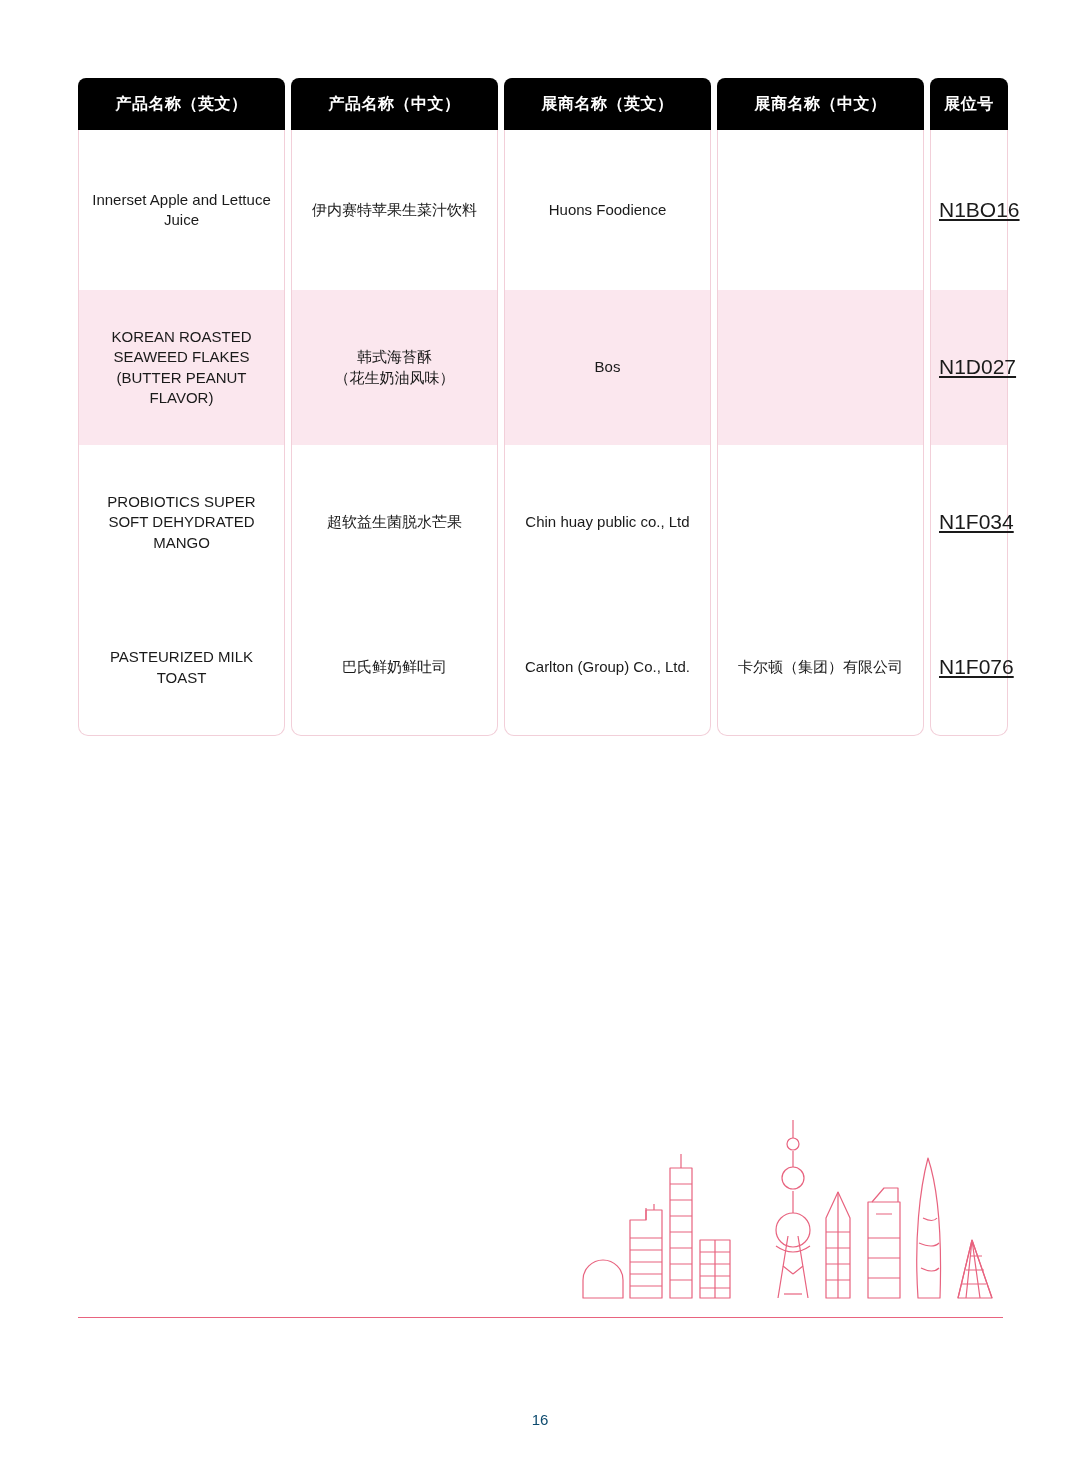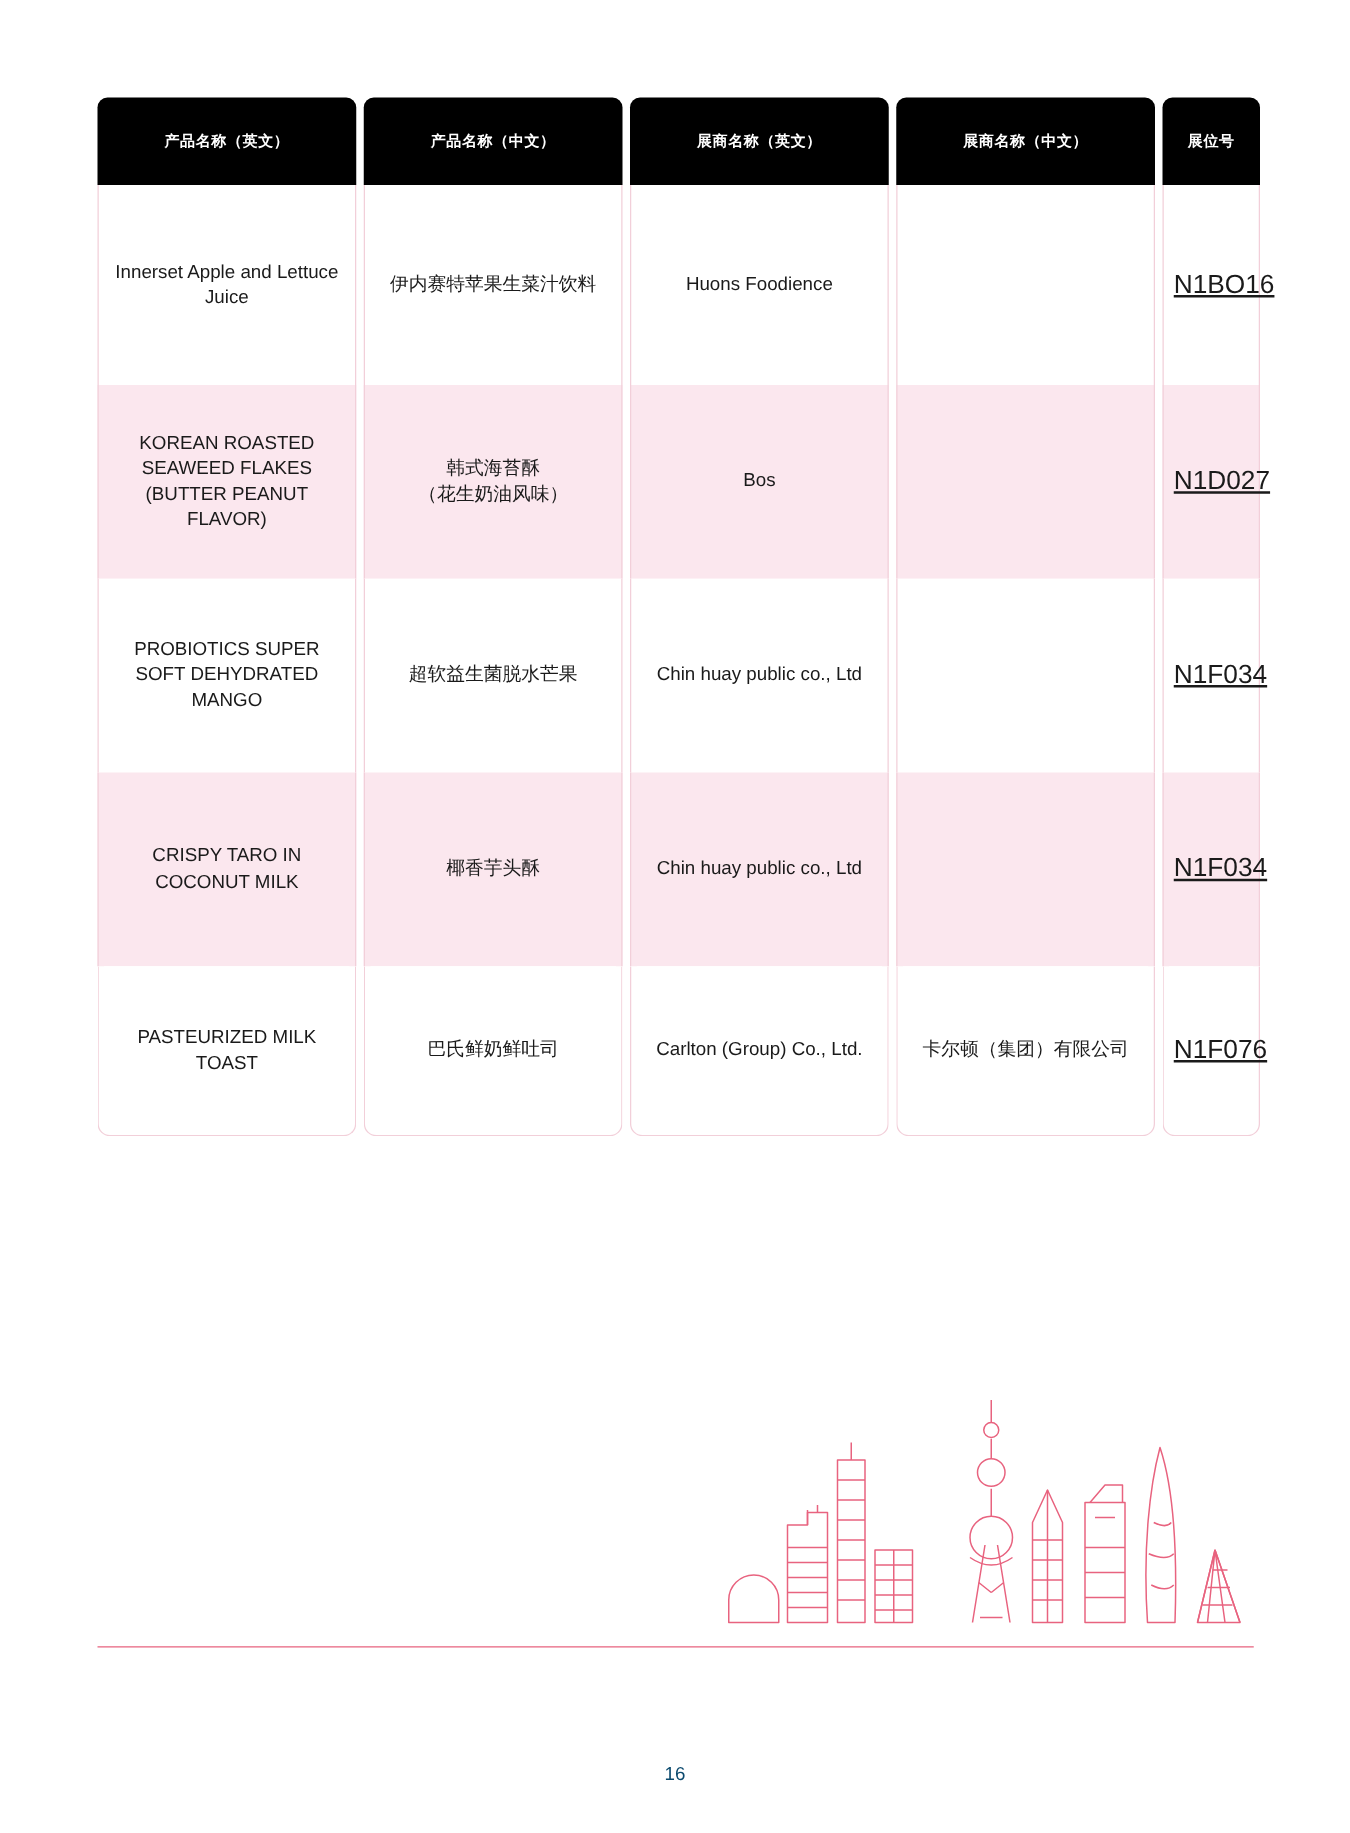--- a/index.html
+++ b/index.html
@@ -39,23 +39,23 @@
 
   table.product-table col.c0 { width: 207px; }
   table.product-table col.c1 { width: 207px; }
   table.product-table col.c2 { width: 207px; }
   table.product-table col.c3 { width: 207px; }
   table.product-table col.c4 { width: 78px; }
 
   thead th {
     background: #000000;
     color: #ffffff;
-    font-size: 12px;
+    font-size: 16px;
     font-weight: bold;
-    height: 70px;
+    height: 52px;
     padding: 0 6px;
     text-align: center;
     vertical-align: middle;
     border-top-left-radius: 8px;
     border-top-right-radius: 8px;
     letter-spacing: 0.5px;
   }
 
   tbody td {
     background: #ffffff;
@@ -151,27 +151,20 @@
           <td></td>
           <td class="bay">N1D027</td>
         </tr>
         <tr style="height:155px;">
           <td>PROBIOTICS SUPER SOFT DEHYDRATED MANGO</td>
           <td>超软益生菌脱水芒果</td>
           <td>Chin huay public co., Ltd</td>
           <td></td>
           <td class="bay">N1F034</td>
         </tr>
-        <tr class="alt" style="height:155px;">
-          <td>CRISPY TARO IN COCONUT MILK</td>
-          <td>椰香芋头酥</td>
-          <td>Chin huay public co., Ltd</td>
-          <td></td>
-          <td class="bay">N1F034</td>
-        </tr>
         <tr class="last" style="height:136px;">
           <td>PASTEURIZED MILK TOAST</td>
           <td>巴氏鲜奶鲜吐司</td>
           <td>Carlton (Group) Co., Ltd.</td>
           <td>卡尔顿（集团）有限公司</td>
           <td class="bay">N1F076</td>
         </tr>
       </tbody>
     </table>
   </div>

